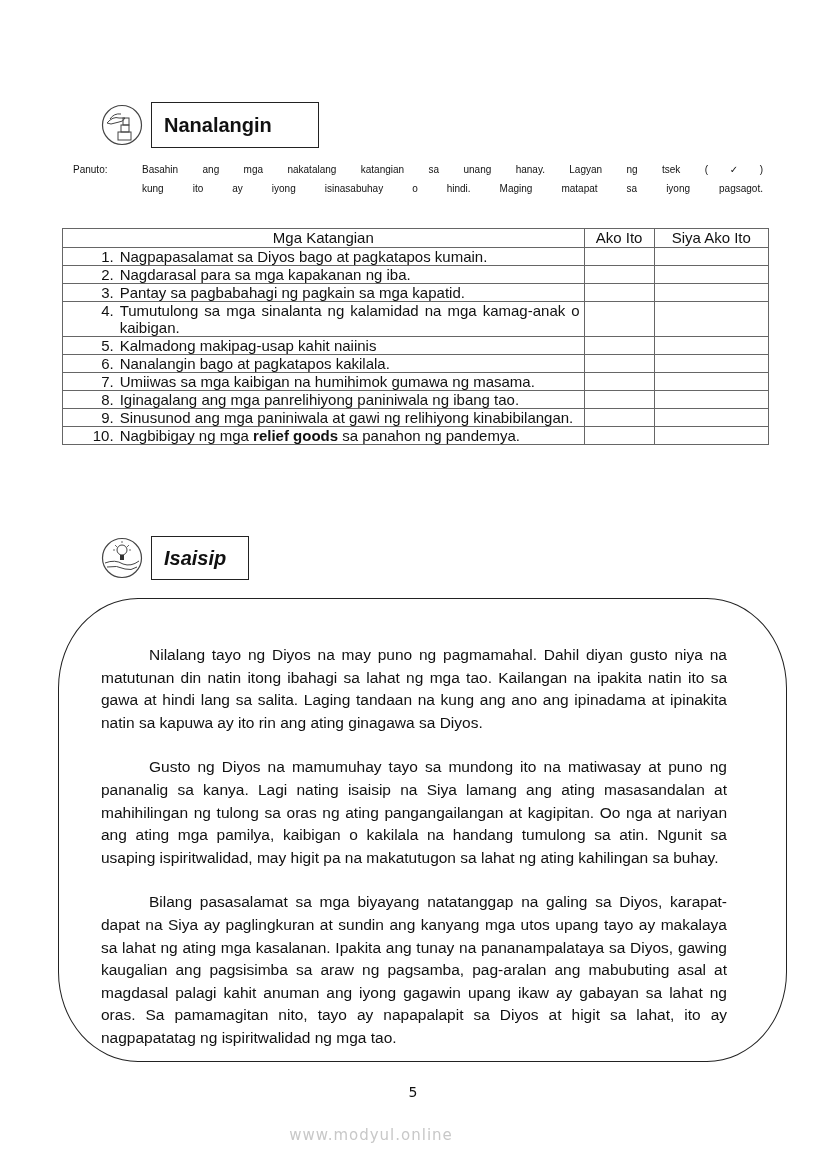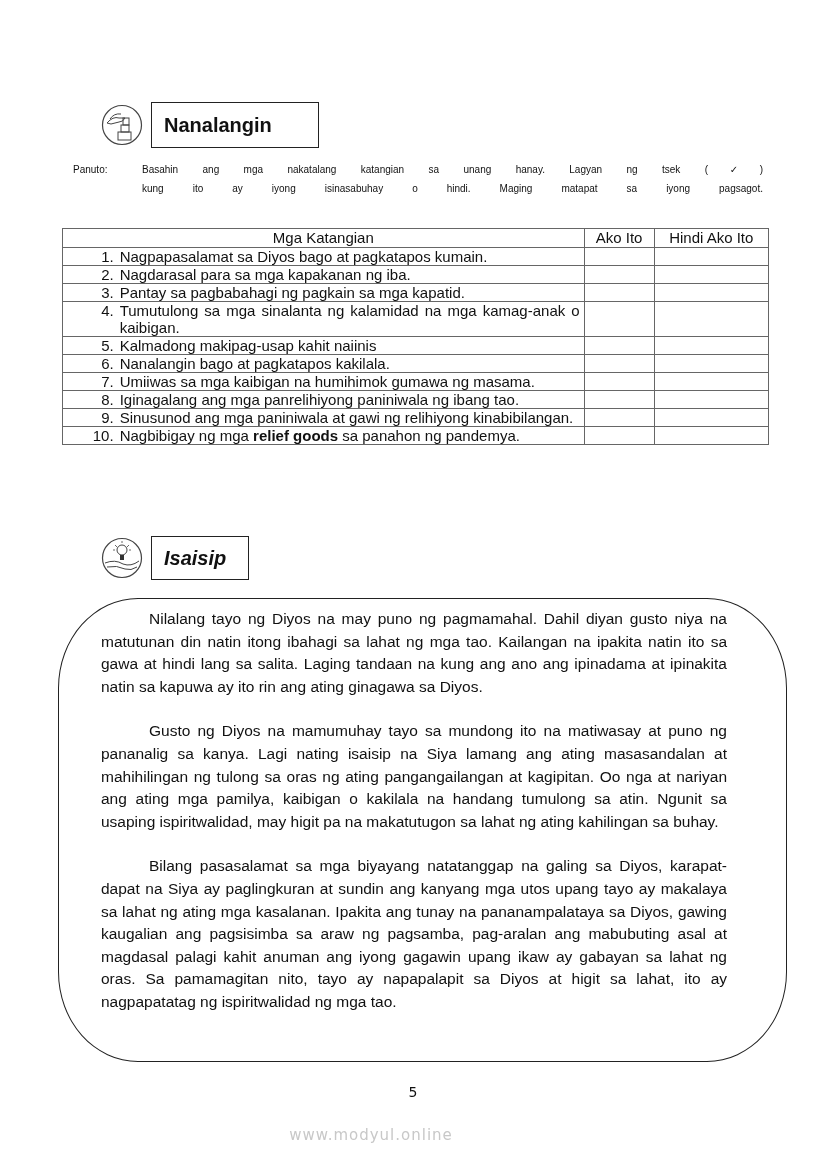--- a/index.html
+++ b/index.html
@@ -17,21 +17,21 @@
   table.traits th, table.traits td { border:1px solid #666; padding:0 4px; vertical-align:top; }
   table.traits th { font-weight:normal; text-align:center; height:18px; }
   table.traits td.num { border-right:none; text-align:right; width:46px; padding-right:0; white-space:nowrap; }
   table.traits td.txt { border-left:none; text-align:justify; padding-left:6px; width:454px; }
   table.traits td.chk { width:60px; }
   table.traits td.chk2 { width:104px; }
   .bold { font-weight:bold; }
 
   .isaisip-box { position:absolute; left:58px; top:598px; width:729px; height:464px;
                  border:1.5px solid #222; border-radius:80px 80px 80px 80px / 90px 90px 90px 90px; box-sizing:border-box; }
-  .isaisip-text { position:absolute; left:101px; top:608px; width:626px; font-size:15.5px; line-height:22.6px; }
+  .isaisip-text { position:absolute; left:101px; top:644px; width:626px; font-size:15.5px; line-height:22.6px; }
   .isaisip-text p { margin:0 0 22px 0; text-align:justify; text-indent:48px; }
 
   .page-num { position:absolute; left:0; width:826px; top:1084px; text-align:center; font-size:14px; font-family:"DejaVu Sans", sans-serif; }
   .watermark { position:absolute; left:0; width:742px; top:1126px; text-align:center; font-size:15px;
                color:#c8c8c8; letter-spacing:1px; font-family:"DejaVu Sans", sans-serif; }
 </style>
 </head>
 <body>
 
 <div class="sec-icon" style="left:101px; top:104px;">
@@ -54,21 +54,21 @@
     <span style="text-align:justify; text-align-last:justify; flex:1;">Basahin ang mga nakatalang katangian sa unang hanay. Lagyan ng tsek (✓)</span>
   </div>
   <div style="margin-left:69px; text-align:justify; text-align-last:justify;">kung ito ay iyong isinasabuhay o hindi. Maging matapat sa iyong pagsagot.</div>
 </div>
 
 <table class="traits">
   <thead>
     <tr>
       <th colspan="2">Mga Katangian</th>
       <th style="width:60px;">Ako Ito</th>
-      <th style="width:104px;">Hindi Ako Ito</th>
+      <th style="width:104px;">Siya Ako Ito</th>
     </tr>
   </thead>
   <tbody>
     <tr>
       <td class="num">1.</td>
       <td class="txt">Nagpapasalamat sa Diyos bago at pagkatapos kumain.</td>
       <td class="chk"></td>
       <td class="chk2"></td>
     </tr>
     <tr>

